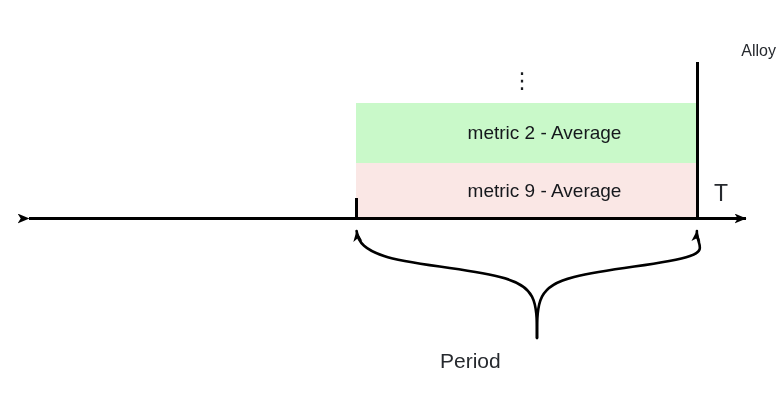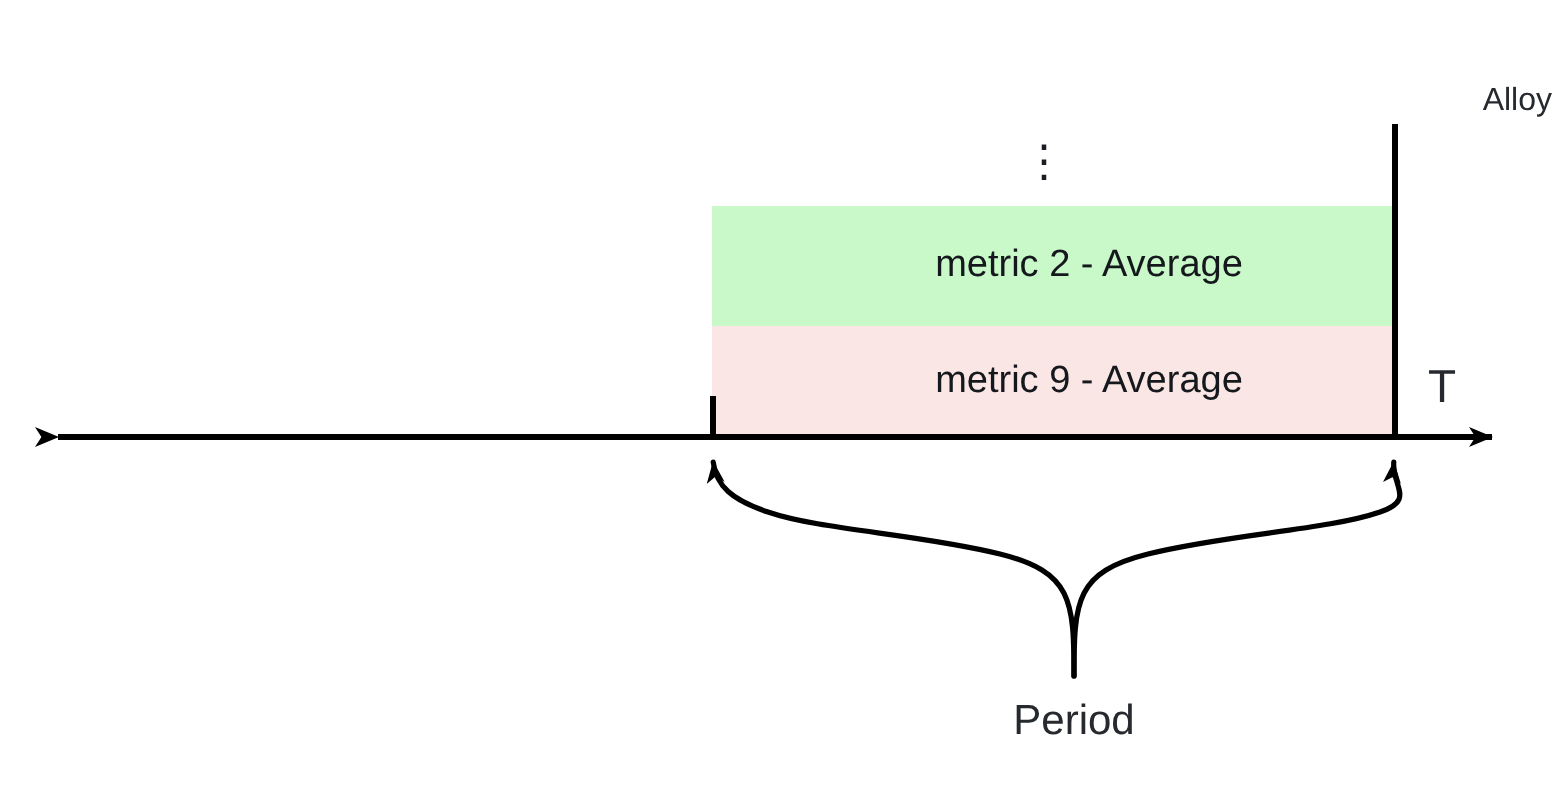--- a/index.html
+++ b/index.html
@@ -48,24 +48,23 @@
     left: 356px;
     width: 341px;
     text-align: center;
     font-size: 19px;
     color: #15181c;
     margin-left: 18px;
   }
   .band-label.metric2 { top: 122px; }
   .band-label.metric1 { top: 180px; }
   .period-label {
-    left: 457px;
+    left: 440px;
     top: 349px;
     width: 160px;
-    text-align: center;
     font-size: 21px;
   }
   .ellipsis-label {
     left: 505px;
     top: 68px;
     width: 34px;
     text-align: center;
     font-size: 22px;
     color: #1a1d21;
     letter-spacing: 0;

